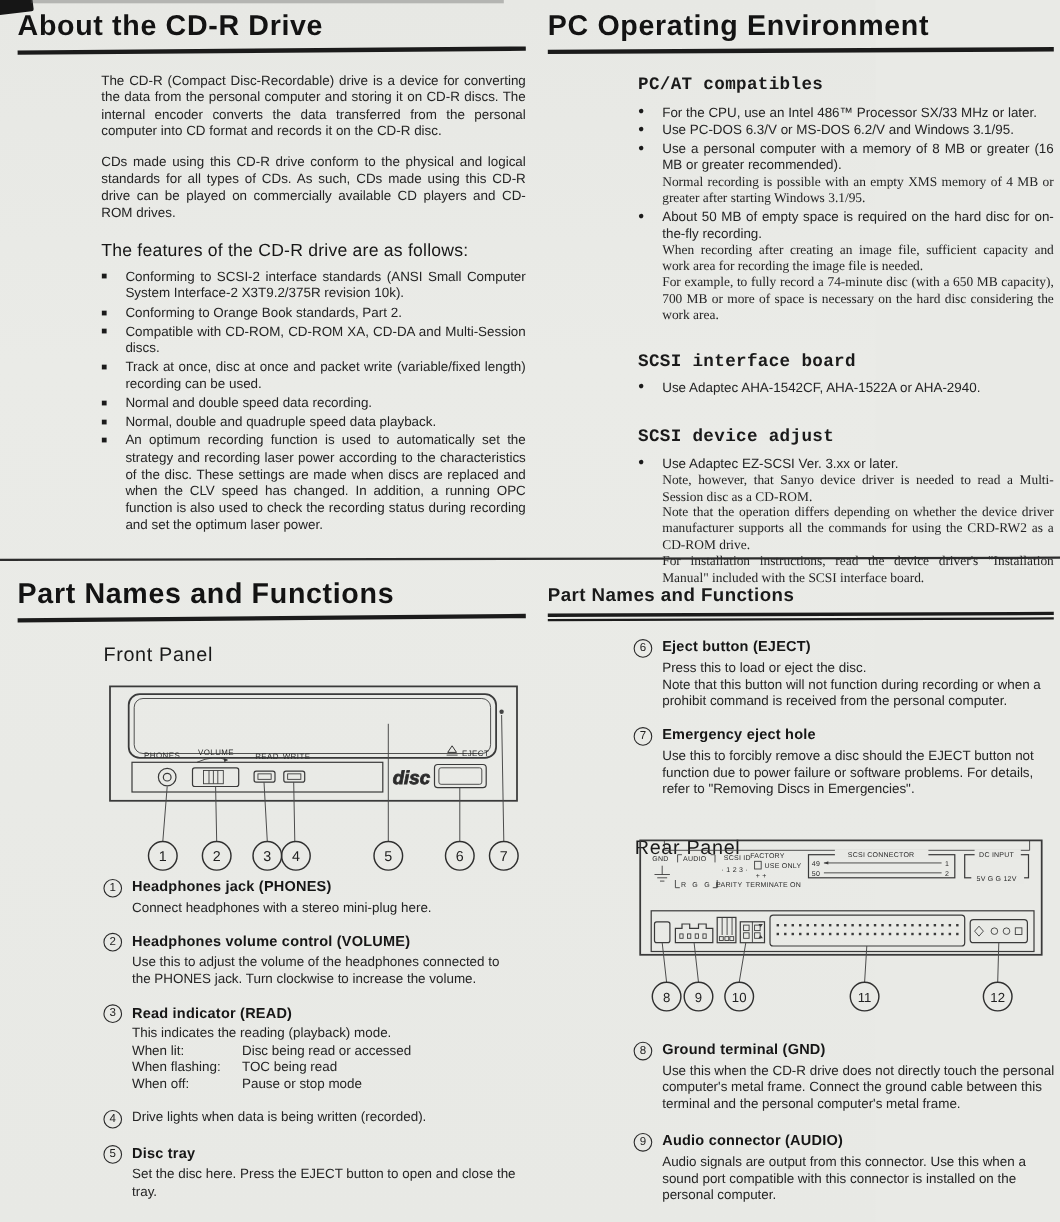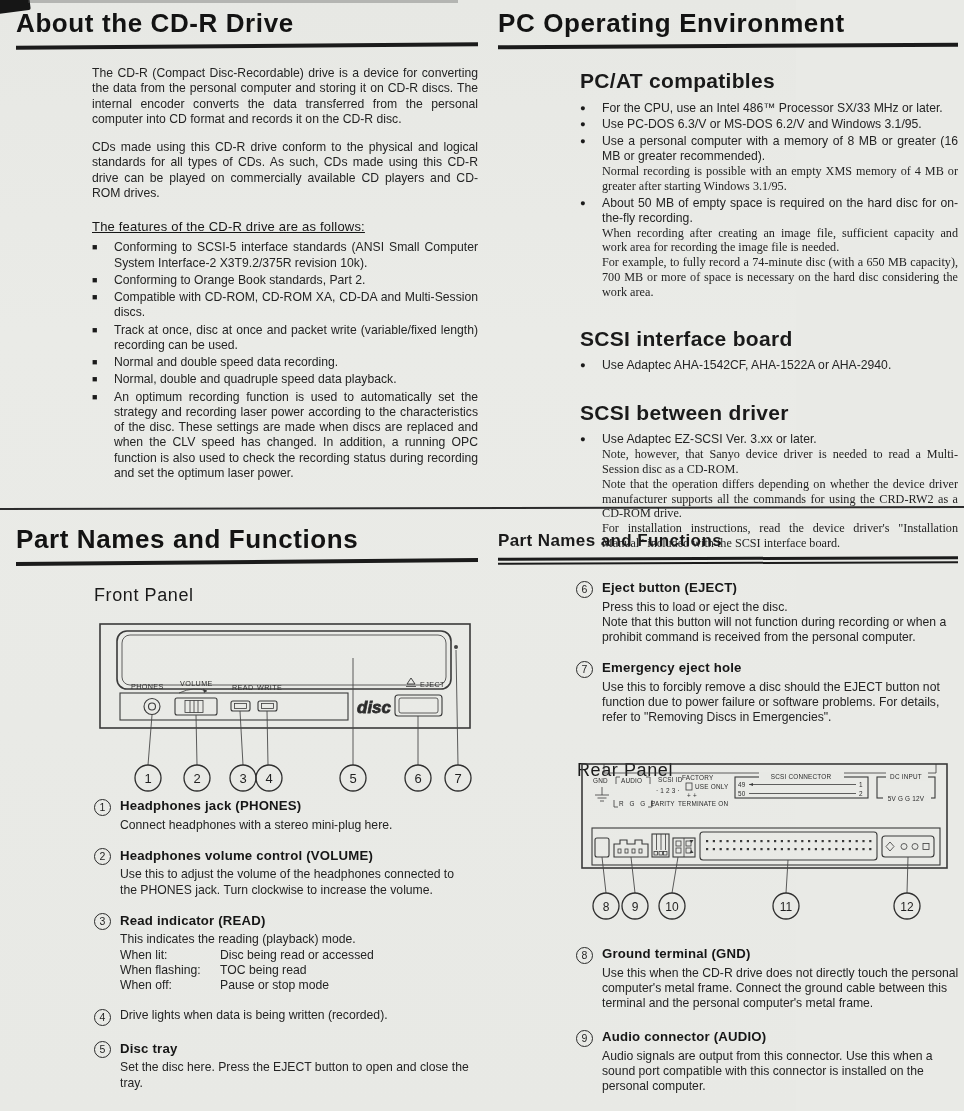--- a/index.html
+++ b/index.html
@@ -21,28 +21,28 @@
   .section { position:absolute; }
   .h1 { font-size:26px; font-weight:bold; color:#131313; letter-spacing:.6px; }
   .h1-small { font-size:17px; font-weight:bold; color:#1a1a1a; letter-spacing:.4px; }
   .rule { height:4px; background:#1b1b1b; margin-top:5px; }
   .rule2 { height:3px; background:#1b1b1b; margin-top:6px; }
   .rule2b { height:1.5px; background:#1b1b1b; margin-top:2px; }
 
   .content { font-size:12.2px; line-height:1.25; }
   .para { text-align:justify; }
   .para + .para { margin-top:13px; }
-  .feat-head { font-size:13px; color:#161616; letter-spacing:.2px; margin-top:18px;text-decoration:underline; }
+  .feat-head { font-size:16px; color:#161616; letter-spacing:.2px; margin-top:18px; }
   .blist { margin-top:5px; }
   .bitem { display:flex; margin-top:2px; }
   .bullet-sq { flex:0 0 22px; font-size:9px; padding-top:2px; color:#1b1b1b; }
   .bullet-dot { flex:0 0 22px; font-size:9.5px; padding-top:1px; color:#1b1b1b; }
   .btext { flex:1; text-align:justify; }
   .cont-line { margin-left:22px; text-align:justify;font-family:Liberation Serif, serif; }
-  .subhead { font-size:21px; font-weight:bold; color:#1a1a1a; letter-spacing:.3px; }
+  .subhead { font-size:16px; font-weight:bold; color:#1a1a1a; letter-spacing:.3px;font-family:Liberation Mono, monospace; }
   .panelhead { font-size:18px; color:#1a1a1a; letter-spacing:.6px; }
 
   .pitems { position:absolute; }
   .pitem { display:flex; gap:9px; }
   .pitem + .pitem { margin-top:15px; }
   .cnum { flex:0 0 17px; width:17px; height:17px; border:1.4px solid #2a2a2a; border-radius:50%;
     font-size:10.5px; line-height:14px; text-align:center; color:#1f1f1f; margin-top:0.5px; }
   .pbody { flex:1; font-size:12.2px; line-height:1.25; }
   .ptitle { font-size:13.2px; font-weight:bold; color:#161616; margin-bottom:3px; letter-spacing:.2px; }
   .trow { display:flex; }
@@ -73,21 +73,21 @@
   <div class="section" style="left:16px; top:8px; width:462px;">
     <div class="h1">About the CD-R Drive</div>
     <div class="rule" style="transform:rotate(-0.45deg);"></div>
     <div class="content" style="margin-left:76px; margin-top:18px; width:386px;">
       <div class="para">The CD-R (Compact Disc-Recordable) drive is a device for converting the data from the personal computer and storing it on CD-R discs. The internal encoder converts the data transferred from the personal computer into CD format and records it on the CD-R disc.</div>
       <div class="para">CDs made using this CD-R drive conform to the physical and logical standards for all types of CDs. As such, CDs made using this CD-R drive can be played on commercially available CD players and CD-ROM drives.</div>
       <div class="feat-head">The features of the CD-R drive are as follows:</div>
       <div class="blist">
         <div class="bitem">
             <span class="bullet-sq">■</span>
-            <span class="btext">Conforming to SCSI-5 interface standards (ANSI Small Computer System Interface-2 X3T9.2/375R revision 10k).</span>
+            <span class="btext">Conforming to SCSI-2 interface standards (ANSI Small Computer System Interface-2 X3T9.2/375R revision 10k).</span>
           </div>
         <div class="bitem">
             <span class="bullet-sq">■</span>
             <span class="btext">Conforming to Orange Book standards, Part 2.</span>
           </div>
         <div class="bitem">
             <span class="bullet-sq">■</span>
             <span class="btext">Compatible with CD-ROM, CD-ROM XA, CD-DA and Multi-Session discs.</span>
           </div>
         <div class="bitem">
@@ -138,21 +138,21 @@
       </div>
 
       <div class="subhead" style="margin-top:26px;">SCSI interface board</div>
       <div class="blist" style="margin-top:6px;">
         <div class="bitem">
             <span class="bullet-dot">●</span>
             <span class="btext">Use Adaptec AHA-1542CF, AHA-1522A or AHA-2940.</span>
           </div>
       </div>
 
-      <div class="subhead" style="margin-top:28px;">SCSI between driver</div>
+      <div class="subhead" style="margin-top:28px;">SCSI device adjust</div>
       <div class="blist" style="margin-top:6px;">
         <div class="bitem">
             <span class="bullet-dot">●</span>
             <span class="btext">Use Adaptec EZ-SCSI Ver. 3.xx or later.</span>
           </div>
         <div class="cont-line">Note, however, that Sanyo device driver is needed to read a Multi-Session disc as a CD-ROM.</div>
         <div class="cont-line">Note that the operation differs depending on whether the device driver manufacturer supports all the commands for using the CRD-RW2 as a CD-ROM drive.</div>
         <div class="cont-line">For installation instructions, read the device driver's "Installation Manual" included with the SCSI interface board.</div>
       </div>
     </div>

